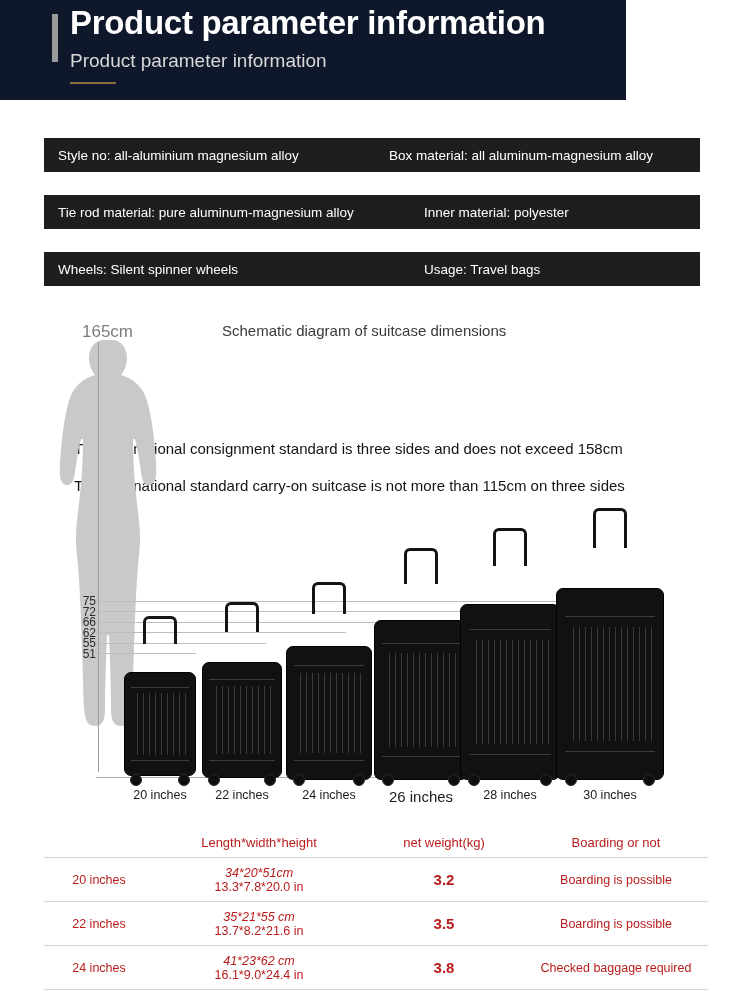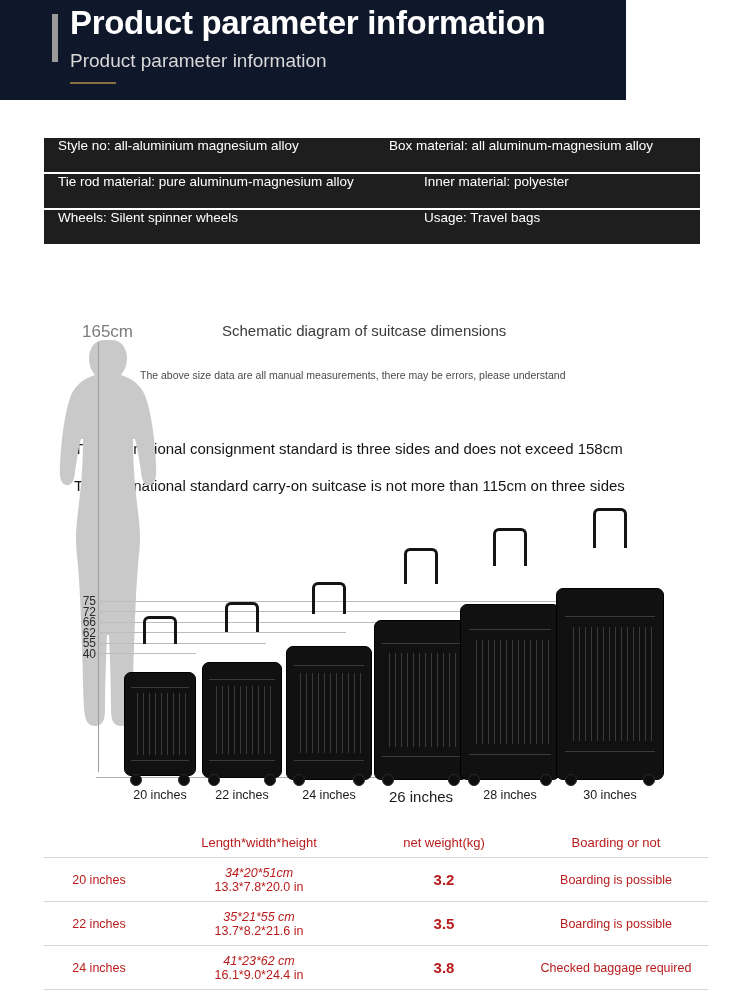--- a/index.html
+++ b/index.html
@@ -62,23 +62,23 @@
     position: absolute;
     left: 44px;
     top: 138px;
     width: 656px;
   }
   .spec-row {
     height: 34px;
     background: #1e1e1e;
     color: #ffffff;
     display: flex;
-    align-items: flex-start;
+    align-items: center;
     font-size: 13.5px;
-    margin-bottom: 2px;
+    margin-bottom: 23px;
     padding: 0 14px;
     position: relative;
   }
   .spec-left { white-space: nowrap; }
   .spec-right { position: absolute; white-space: nowrap; }
   .r0 .spec-right { left: 345px; }
   .r1 .spec-right { left: 380px; }
   .r2 .spec-right { left: 380px; }
 
   
@@ -283,36 +283,35 @@
   <div class="spec-row r2">
     <span class="spec-left">Wheels: Silent spinner wheels</span>
     <span class="spec-right">Usage: Travel bags</span>
   </div>
 </div>
 
 <div class="diagram">
 
   <div class="height-label">165cm</div>
   <div class="diagram-title">Schematic diagram of suitcase dimensions</div>
-  <div class="diagram-note">The above size data are all manual measurements, there may be errors, please understand</div>
   <div class="std-line-1">The international consignment standard is three sides and does not exceed 158cm</div>
   <div class="std-line-2">The international standard carry-on suitcase is not more than 115cm on three sides</div>
 
   <svg class="silhouette" viewBox="0 0 120 430">
     <path fill="#c9c9c9" d="M60 4c9 0 15 8 15 18 0 8-3 13-6 17 13 4 22 12 26 26 5 17 8 42 9 63 1 14-1 20-6 21-5 1-8-3-9-13-2-14-4-26-6-33l-2 0c0 18 1 38 3 55 2 19 4 31 4 44 0 10-1 16-2 28-2 22-3 54-4 82-1 22-1 45-2 60-1 13-4 18-11 18-7 0-10-5-10-17 0-20-1-52-2-74l-2 0c-1 22-2 54-2 74 0 12-3 17-10 17-7 0-10-5-11-18-1-15-1-38-2-60-1-28-2-60-4-82-1-12-2-18-2-28 0-13 2-25 4-44 2-17 3-37 3-55l-2 0c-2 7-4 19-6 33-1 10-4 14-9 13-5-1-7-7-6-21 1-21 4-46 9-63 4-14 13-22 26-26-3-4-6-9-6-17 0-10 6-18 15-18z"></path>
   </svg>
   <div class="vline"></div>
 
   <div class="scale">
     <div>75</div>
     <div>72</div>
     <div>66</div>
     <div>62</div>
     <div>55</div>
-    <div>40</div>
+    <div>51</div>
   </div>
 
   <div class="guide" style="top:301px; width:490px;"></div>
   <div class="guide" style="top:311px; width:420px;"></div>
   <div class="guide" style="top:322px; width:330px;"></div>
   <div class="guide" style="top:332px; width:250px;"></div>
   <div class="guide" style="top:343px; width:170px;"></div>
   <div class="guide" style="top:353px; width:100px;"></div>
 
   <div class="baseline"></div>

